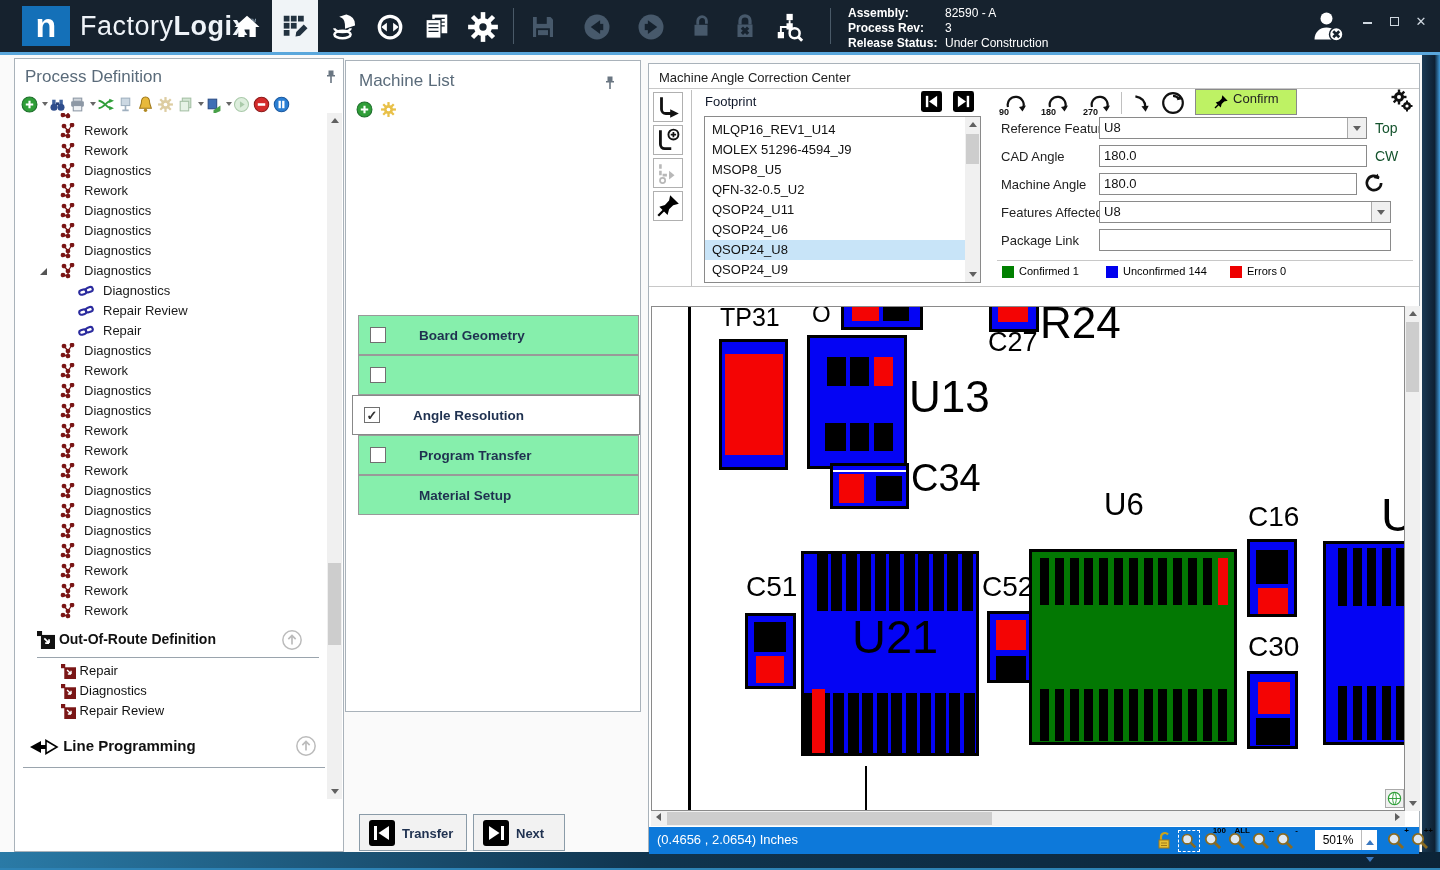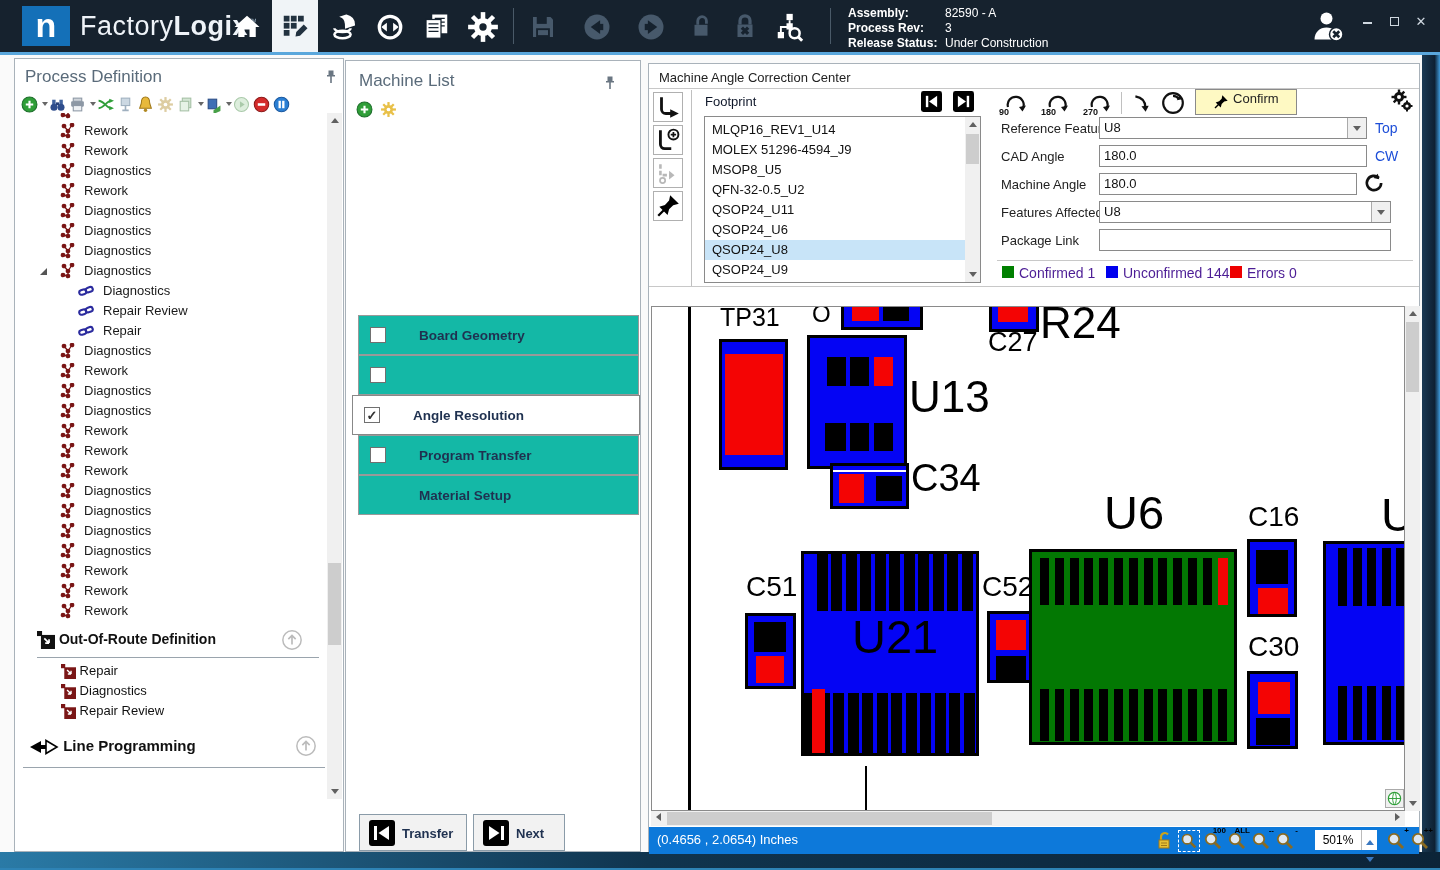--- a/index.html
+++ b/index.html
@@ -50,47 +50,47 @@
   .tri-rt{border-top:4px solid transparent;border-bottom:4px solid transparent;border-left:5px solid #606060}
   
   .ml-table{position:absolute;left:18px;top:76px;width:246px;height:214px;border:1px solid #c0c0c0;font-size:13px}
   .ml-hrow{display:flex;border-bottom:1px solid #c0c0c0;height:23px}
   .ml-hcell{padding:3px 6px;color:#333}
   .ml-row{display:flex;background:#d9d9d9;height:23px}
   .ml-cell{padding:3px 6px;color:#222}
   .ml-c1{width:120px;border-right:1px solid #c0c0c0}
   .ml-c2{flex:1}
   
-  .step{position:absolute;left:12px;width:281px;height:40px;background:#14b8a6;border:1px solid #999;font-size:13.5px;font-weight:bold;color:#1f3150}
+  .step{position:absolute;left:12px;width:281px;height:40px;background:#86efac;border:1px solid #999;font-size:13.5px;font-weight:bold;color:#1f3150}
   .step.active{left:6px;width:288px;background:#fff;z-index:2;border-color:#888}
   .step .cb{position:absolute;left:11px;top:11px;width:16px;height:16px;background:#fff;border:1px solid #707070;font-size:13px;line-height:15px;text-align:center;color:#333}
   .step .lbl{position:absolute;left:60px;top:12px}
   .navbtn{position:absolute;top:753px;height:37px;background:#f2f2f2;border:1px solid #8a9ba8;font-size:13px;font-weight:bold;color:#1f3150}
   .navbtn .ic{position:absolute;left:9px;top:5px;width:26px;height:26px}
   .navbtn .ic svg{width:100%;height:100%}
   
   .rp-hdr{position:absolute;left:10px;top:6px;font-size:13px;color:#222}
   .strip-btn{position:absolute;left:4px;width:30px;height:30px;background:#fff;border:1px solid #b0b0b0}
   .strip-btn svg{width:26px;height:26px;margin:1px}
   .fp-label{position:absolute;font-size:13px;color:#0f172a}
   .blk-btn{position:absolute;width:21px;height:21px}
   .blk-btn svg{width:100%;height:100%}
   .fp-list{position:absolute;left:55px;top:52px;width:277px;height:167px;border:1px solid #8a8a8a;overflow:hidden}
   .fp-item{position:absolute;left:0;width:260px;height:20px;font-size:13px;color:#111;padding:2px 0 0 7px;white-space:nowrap}
   .fp-item.sel{background:#c8e4f8}
   .form-label{position:absolute;font-size:13px;color:#222}
   .ctl{position:absolute;height:22px;border:1px solid #8a8a8a;background:#fff;font-size:13px;color:#111;padding:2px 4px;white-space:nowrap}
   .ctl .dd{position:absolute;right:0;top:0;width:19px;height:20px;background:#f0f0f0;border-left:1px solid #aaa;text-align:center}
   .ctl .dd .tri-dn{margin-top:8px}
-  .side-lbl{position:absolute;font-size:14px;color:#1d4ed8}
+  .side-lbl{position:absolute;font-size:14px;color:#14532d}
   .legend-sq{position:absolute;width:12px;height:12px}
-  .legend-tx{position:absolute;font-size:14px;color:#4c1d95;white-space:nowrap}
+  .legend-tx{position:absolute;font-size:11px;color:#000000;white-space:nowrap}
   .rot-btn{position:absolute;width:36px;height:26px}
   .rot-btn svg{width:100%;height:100%}
-  .confirm-btn{position:absolute;height:26px;border:1px solid #8a8a8a;background:#fef9c3;font-size:13px;color:#222;text-align:center}
+  .confirm-btn{position:absolute;height:26px;border:1px solid #8a8a8a;background:#bef264;font-size:13px;color:#222;text-align:center}
   
   #pcb{position:absolute;left:2px;top:242px;width:754px;height:505px;background:#fff;border:1px solid #8a8a8a;overflow:hidden}
   .pcb-comp{position:absolute;border:3px solid #000}
   .pcb-blk{position:absolute}
   .pcb-lbl{position:absolute;color:#000;line-height:1;white-space:nowrap}
   .statusbar{position:absolute;left:0;top:763px;width:770px;height:27px;background:#0d79da;color:#fff;font-size:13px}
   .zoom-ic{position:absolute;top:3px;width:22px;height:22px}
   .zoom-ic svg{width:100%;height:100%}
   .zoom-ic .sup{position:absolute;right:-2px;top:-4px;font-size:8px;font-weight:bold;color:#000}
   .zoombox{position:absolute;top:3px;width:46px;height:20px;background:#fff;color:#000;font-size:12px;text-align:center;line-height:20px}
@@ -648,21 +648,21 @@
         </svg></div>
     <div class="sep-line" style="left:8px;top:708px;width:302px"></div>
 
     <div class="sb" style="left:312px;top:54px;width:15px;height:686px">
       <div class="sb-btn" style="top:0"><span class="tri tri-up"></span></div>
       <div class="sb-thumb" style="left:1px;top:450px;width:13px;height:82px"></div>
       <div class="sb-btn" style="top:671px"><span class="tri tri-dn"></span></div>
     </div>
   </div>
 
-  <div class="panel" style="left:345px;top:60px;width:296px;height:792px">
+  <div class="panel" style="left:345px;top:60px;width:296px;height:652px">
     <div class="p-title abs" style="left:13px;top:10px">Machine List</div>
     <div class="abs" style="left:256px;top:14px;width:16px;height:16px"><svg viewBox="0 0 16 16" width="16" height="16">
           <rect x="5.5" y="1.5" width="5" height="5" fill="#6a7682"></rect>
           <path d="M4 6.8h8M8 6.8V14" stroke="#6a7682" stroke-width="1.6" fill="none"></path>
         </svg></div>
     <div class="abs" style="left:10px;top:40px;width:17px;height:17px"><svg viewBox="0 0 16 16" width="17" height="17">
           <circle cx="8" cy="8" r="7" fill="#2f9e38" stroke="#1c6e2a"></circle>
           <path d="M8 4.5v7M4.5 8h7" stroke="#fff" stroke-width="2"></path>
         </svg></div>
     <div class="abs" style="left:34px;top:40px;width:17px;height:17px"><svg viewBox="0 0 24 24" width="17" height="17">
@@ -912,21 +912,21 @@
         <div class="pcb-comp" style="left: 671px; top: 234px; width: 95px; height: 204px; background: rgb(4, 4, 244);">
           <div class="pcb-blk" style="left: 12px; top: 4px; width: 80px; height: 58px; background: repeating-linear-gradient(90deg, rgb(0, 0, 0) 0px, rgb(0, 0, 0) 9px, rgb(4, 4, 244) 9px, rgb(4, 4, 244) 14.5px);"></div>
           <div class="pcb-blk" style="left: 12px; top: 142px; width: 80px; height: 54px; background: repeating-linear-gradient(90deg, rgb(0, 0, 0) 0px, rgb(0, 0, 0) 9px, rgb(4, 4, 244) 9px, rgb(4, 4, 244) 14.5px);"></div>
         </div>
         <div class="pcb-lbl" style="left: 68px; top: -2px; font-size: 25px;">TP31</div>
         <div class="pcb-lbl" style="left: 160px; top: -5px; font-size: 24px;">O</div>
         <div class="pcb-lbl" style="left: 257px; top: 68px; font-size: 44px;">U13</div>
         <div class="pcb-lbl" style="left: 259px; top: 152px; font-size: 38px;">C34</div>
         <div class="pcb-lbl" style="left: 336px; top: 22px; font-size: 27px;">C27</div>
         <div class="pcb-lbl" style="left: 388px; top: -6px; font-size: 44px;">R24</div>
-        <div class="pcb-lbl" style="left: 452px; top: 182px; font-size: 47px;">U6</div>
+        <div class="pcb-lbl" style="left: 452px; top: 182px; font-size: 31px;">U6</div>
         <div class="pcb-lbl" style="left: 596px; top: 196px; font-size: 28px;">C16</div>
         <div class="pcb-lbl" style="left: 94px; top: 266px; font-size: 28px;">C51</div>
         <div class="pcb-lbl" style="left: 330px; top: 266px; font-size: 28px;">C52</div>
         <div class="pcb-lbl" style="left: 596px; top: 326px; font-size: 28px;">C30</div>
         <div class="pcb-lbl" style="left: 729px; top: 184px; font-size: 47px;">U</div>
         <div class="pcb-lbl" style="left: 200px; top: 306px; font-size: 47px;">U21</div>
         <div class="pcb-blk" style="left: 213px; top: 459px; width: 2px; height: 46px; background: rgb(0, 0, 0);"></div>
         <div style="position: absolute; left: 733px; top: 482px; width: 19px; height: 19px; background: rgb(240, 240, 240); border: 1px solid rgb(170, 170, 170);"><svg viewBox="0 0 18 18" width="17" height="17">
             <circle cx="9" cy="9" r="6.5" fill="#fff" stroke="#2f9e38" stroke-width="1.3"></circle>
             <path d="M2.5 9h13M9 2.5c2.6 2.6 2.6 10.4 0 13M9 2.5c-2.6 2.6-2.6 10.4 0 13" stroke="#2f9e38" fill="none"></path>

